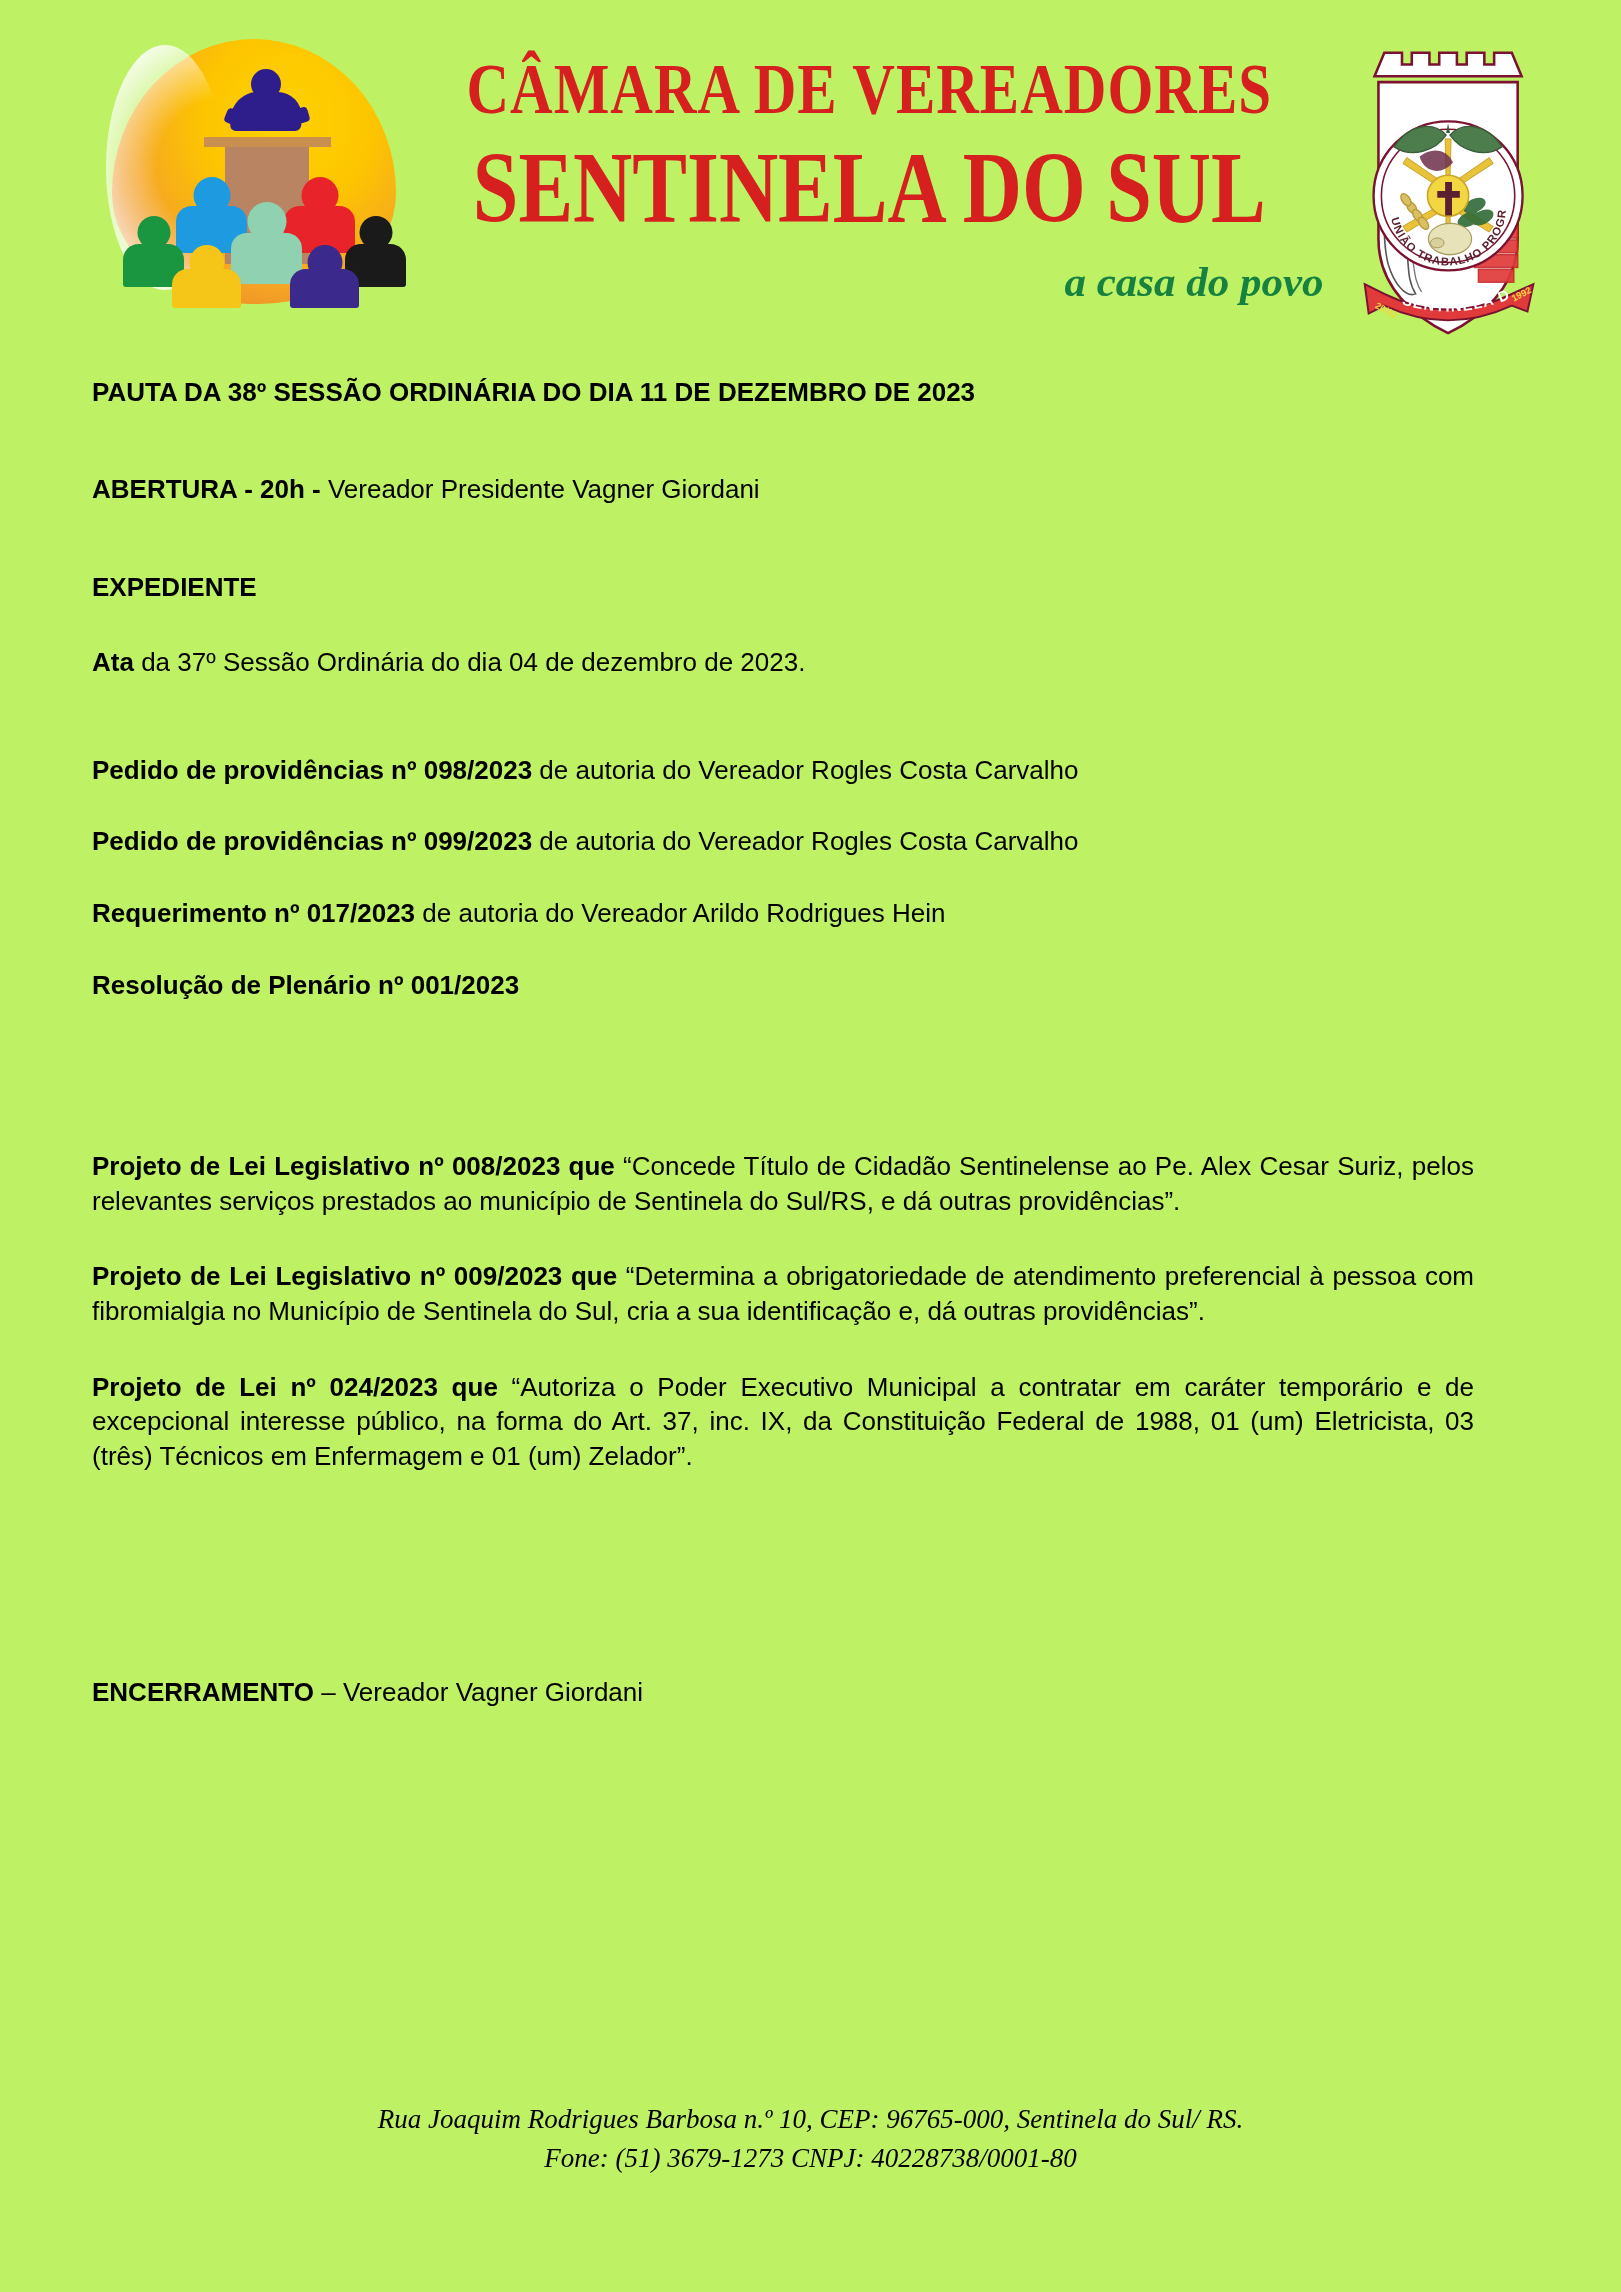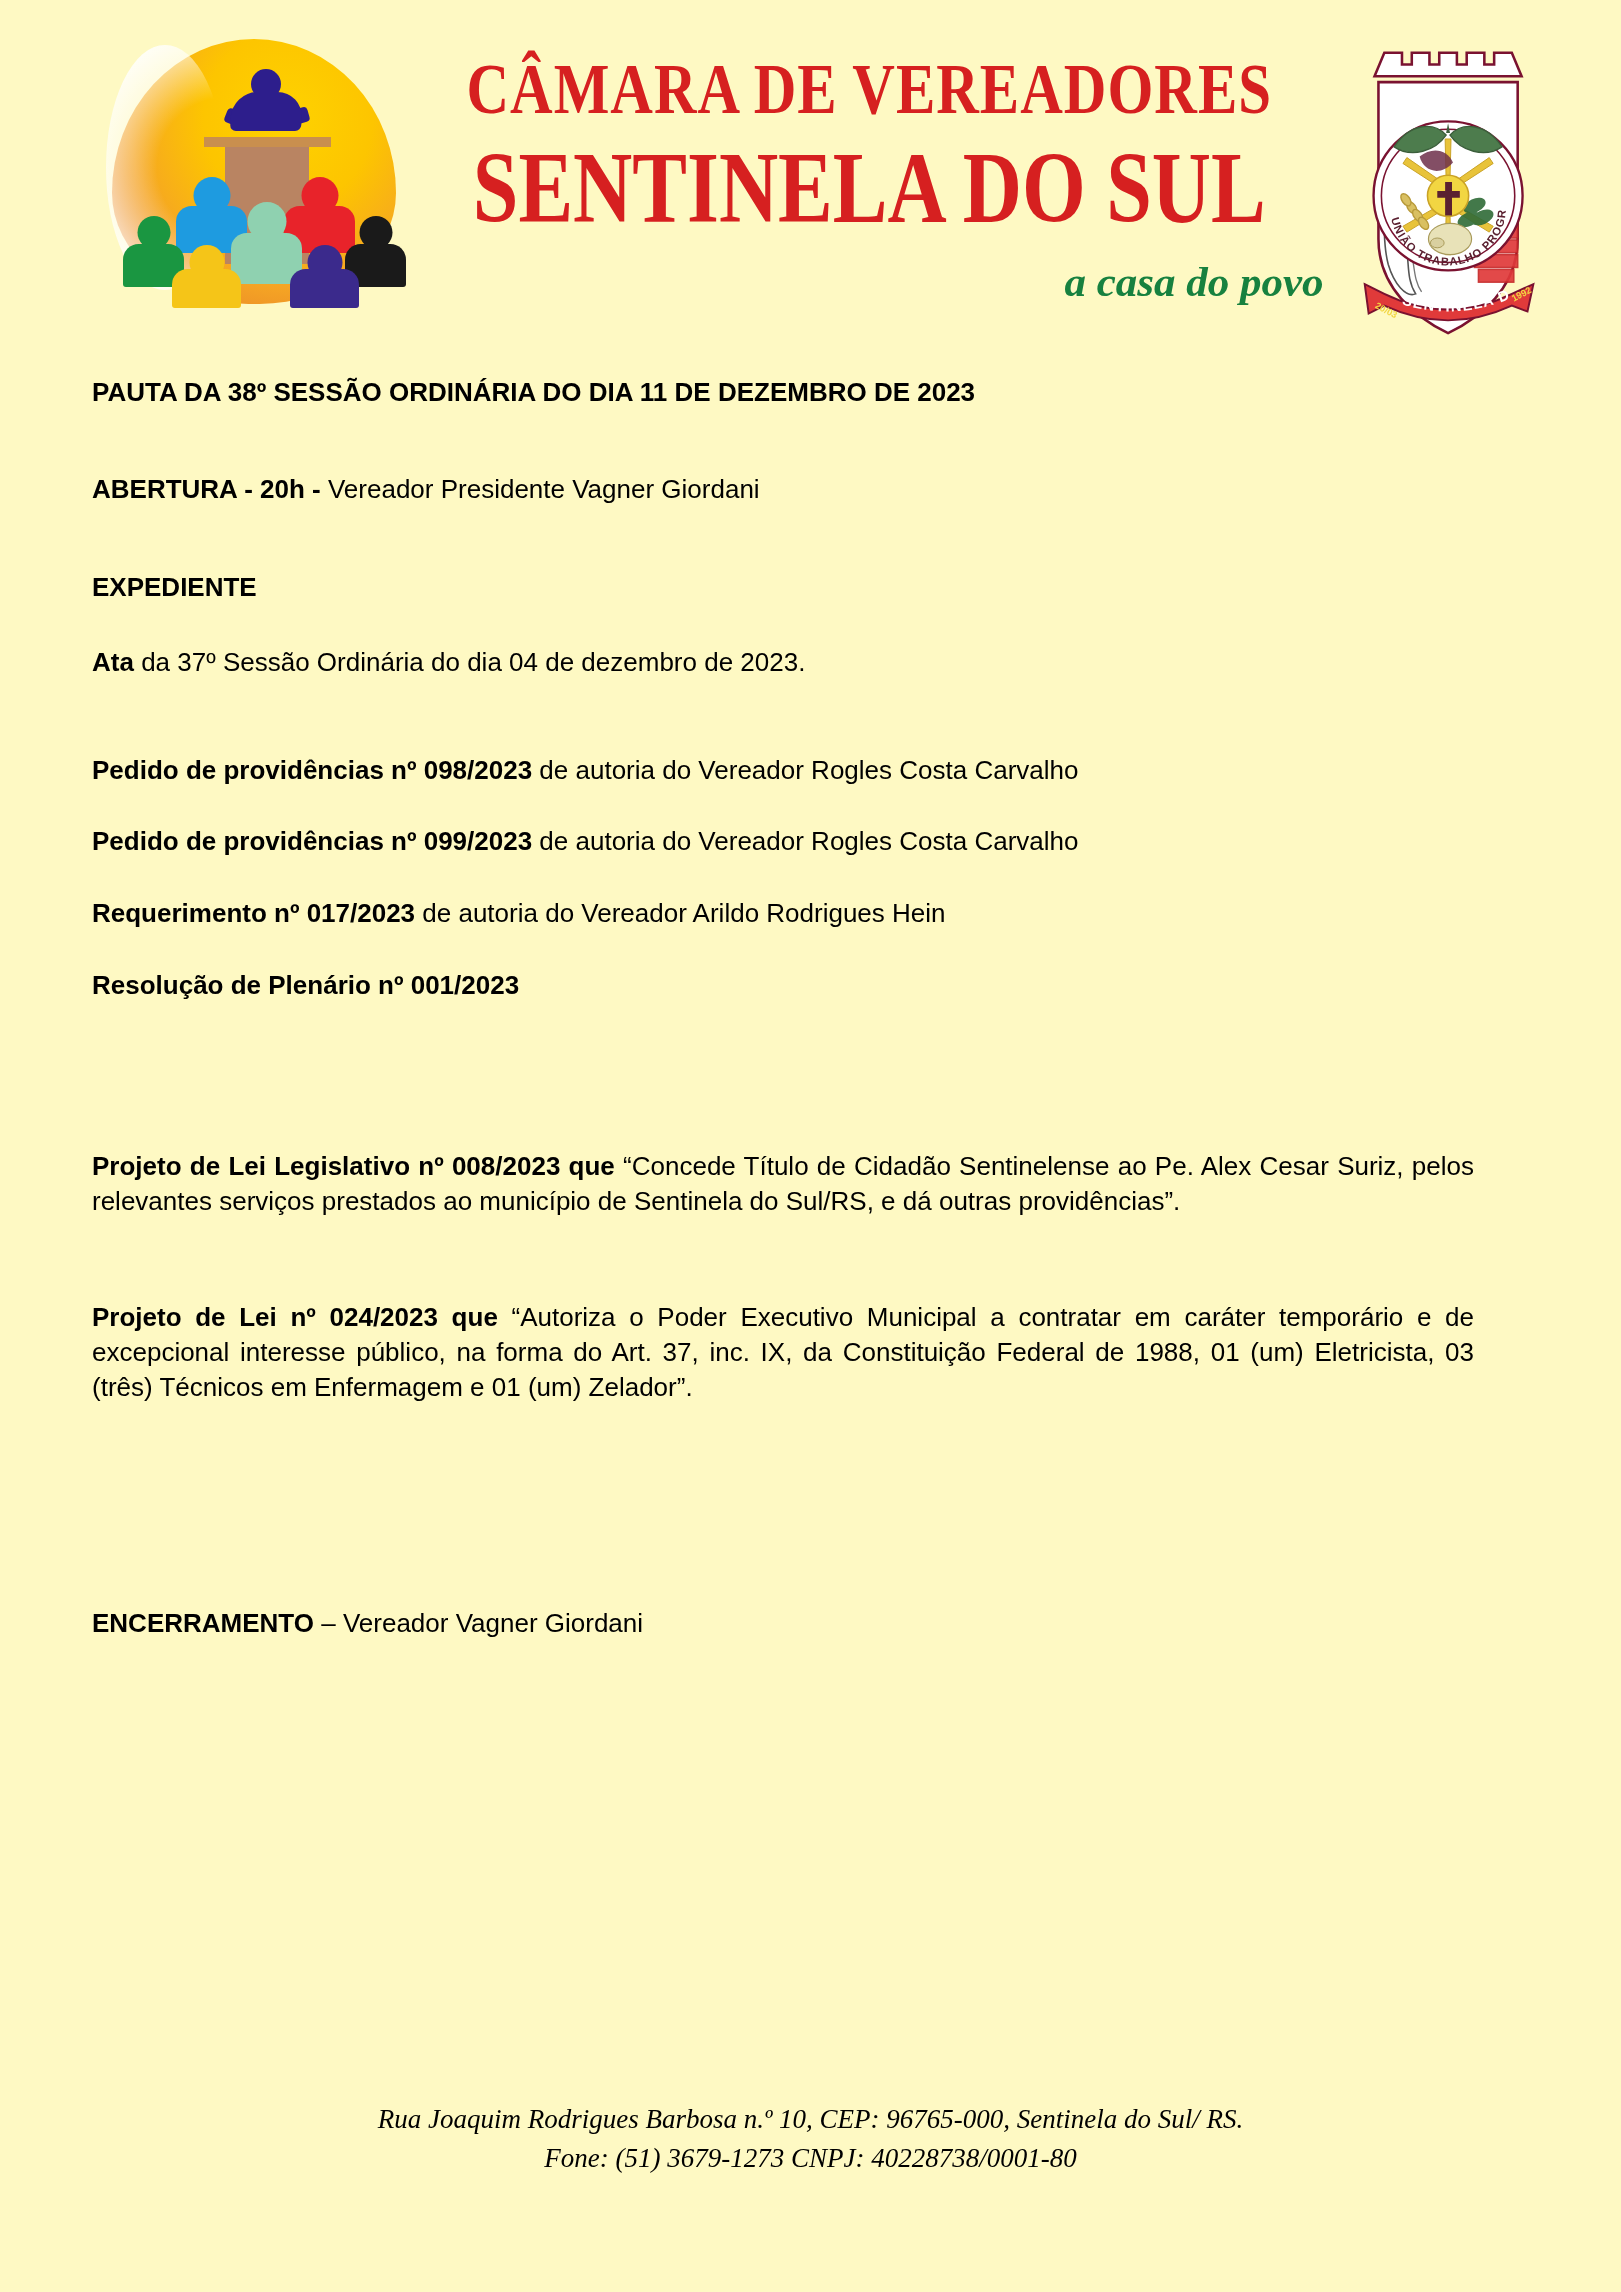--- a/index.html
+++ b/index.html
@@ -4,21 +4,21 @@
 <style>
   html, body {
     margin: 0;
     padding: 0;
     background: #ffffff;
   }
   .page {
     position: relative;
     width: 1621px;
     height: 2293px;
-    background: #fef9c3;
+    background: #bef264;
     font-family: "Liberation Sans", sans-serif;
     color: #000000;
     box-sizing: border-box;
     overflow: hidden;
   }
 
   
   .header {
     position: relative;
     height: 353px;
@@ -358,20 +358,21 @@
     <p class="blk"><b>Requerimento nº 017/2023</b><span> de autoria do Vereador Arildo Rodrigues Hein</span></p>
     <div class="sp-4"></div>
     <p class="blk"><b>Resolução de Plenário nº 001/2023</b><span></span></p>
 
     <div class="sp-6"></div>
 
     <p class="blk just"><b>Projeto de Lei Legislativo nº 008/2023 que </b><span>“Concede Título de Cidadão Sentinelense ao Pe. Alex Cesar Suriz, pelos relevantes serviços prestados ao município de Sentinela do Sul/RS, e dá outras providências”.</span></p>
 
     <div class="sp-3"></div>
 
+    <p class="blk just"><b>Projeto de Lei Legislativo nº 009/2023 que </b><span>“Determina a obrigatoriedade de atendimento preferencial à pessoa com fibromialgia no Município de Sentinela do Sul, cria a sua identificação e, dá outras providências”.</span></p>
 
     <div class="sp-3"></div>
 
     <p class="blk just"><b>Projeto de Lei nº 024/2023 que </b><span>“Autoriza o Poder Executivo Municipal a contratar em caráter temporário e de excepcional interesse público, na forma do Art. 37, inc. IX, da Constituição Federal de 1988, 01 (um) Eletricista, 03 (três) Técnicos em Enfermagem e 01 (um) Zelador”.</span></p>
 
     <div class="sp-7"></div>
 
     <p class="blk"><b>ENCERRAMENTO</b><span> – Vereador Vagner Giordani</span></p>
   </div>
 

